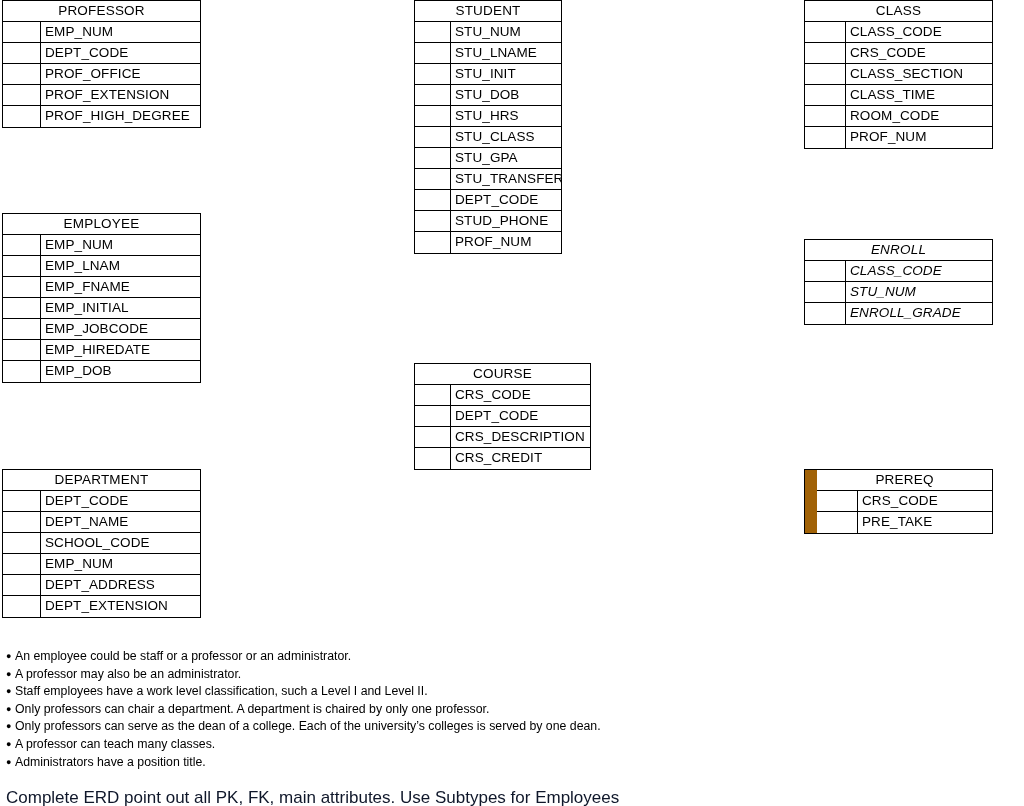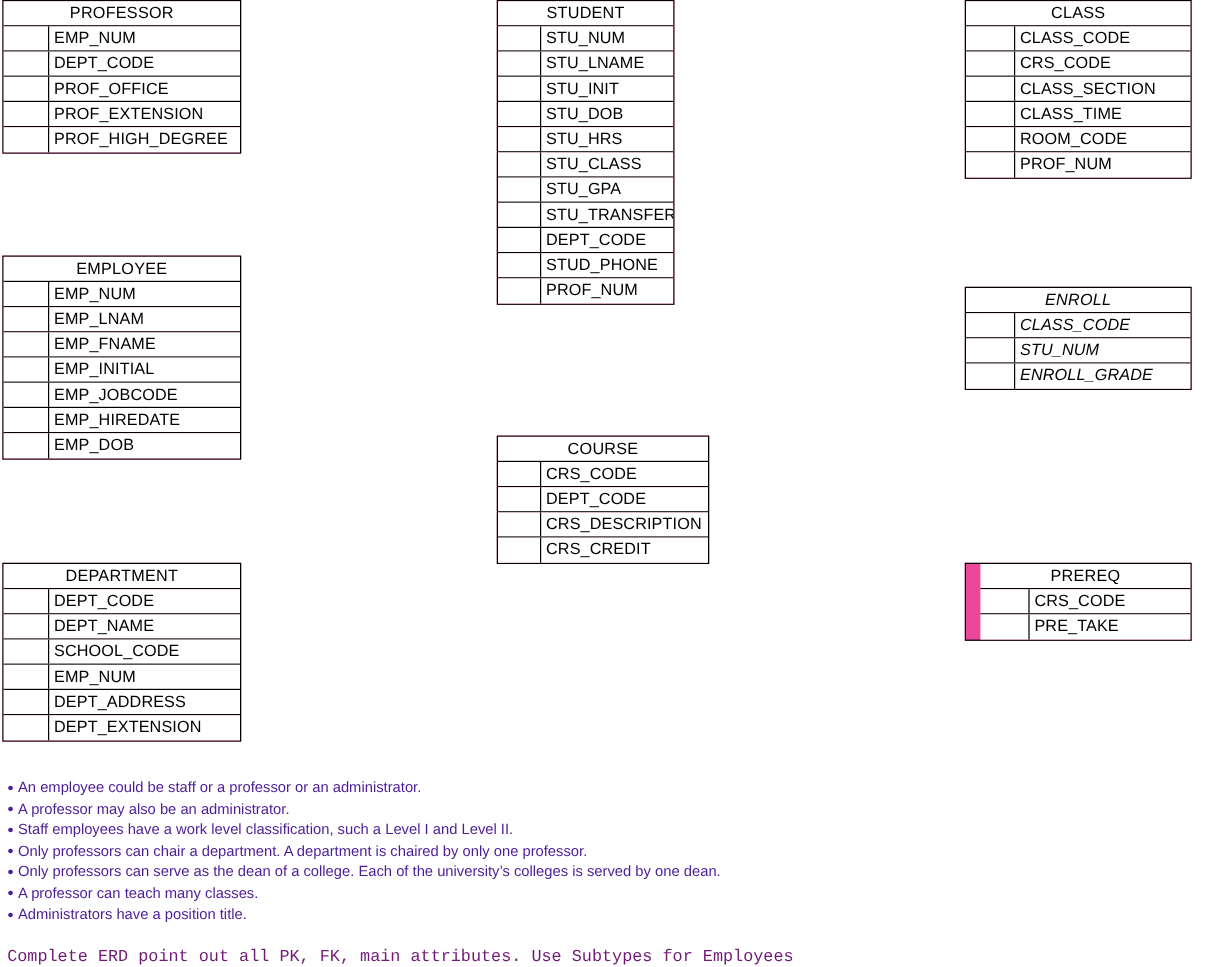--- a/index.html
+++ b/index.html
@@ -16,21 +16,21 @@
     font-family: "Liberation Sans", sans-serif;
     color: #000000;
     -webkit-font-smoothing: antialiased;
   }
 
   
   .entity {
     position: absolute;
     box-sizing: border-box;
     border: 1px solid #000000;
-    background: #ec4899;
+    background: #a16207;
   }
   .entity-header {
     box-sizing: border-box;
     height: 21px;
     line-height: 20px;
     text-align: center;
     font-size: 13.5px;
     letter-spacing: .2px;
     border-bottom: 1px solid #000000;
     background: #ffffff;
@@ -78,37 +78,36 @@
   .notes {
     position: absolute;
     left: 6px;
     top: 648px;
     width: 700px;
   }
   .note-item {
     font-size: 12.3px;
     line-height: 17.6px;
     white-space: nowrap;
-    color: #4c1d95;
+    color: #000000;
   }
   .note-bullet {
     display: inline-block;
     width: 9px;
     font-size: 9px;
     vertical-align: 1px;
   }
   .task-line {
     position: absolute;
     left: 6px;
     top: 790px;
-    font-size: 14px;
+    font-size: 17px;
     line-height: 16px;
     white-space: nowrap;
-    color: #701a75;
-    font-family: Liberation Mono, monospace;
+    color: #0f172a;
   }
 </style>
 </head>
 <body>
 
 <div id="entity-layer">
     <div class="entity kw-38" style="left: 2px; top: 0px; width: 199px;">
       <div class="entity-header">PROFESSOR</div>
       <div class="attr-row">
         <div class="attr-key"></div>

